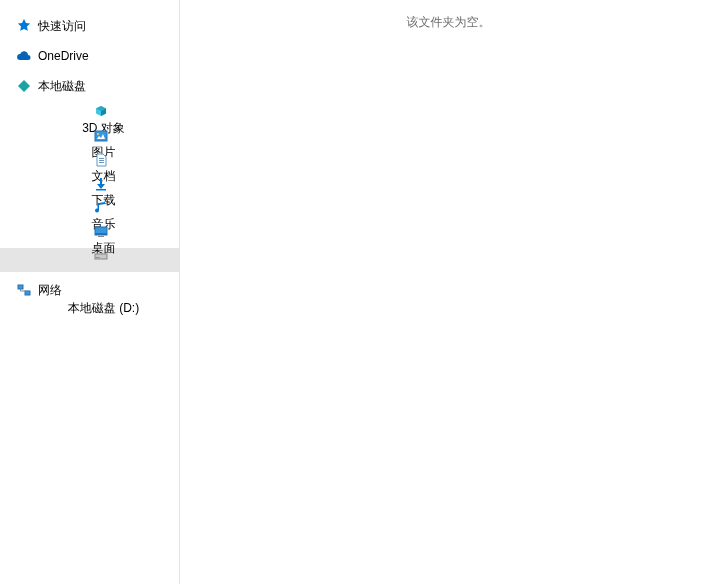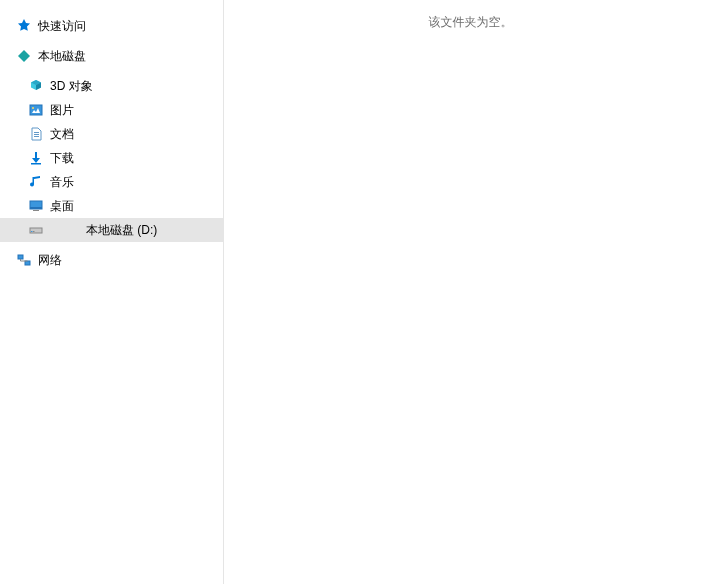--- a/index.html
+++ b/index.html
@@ -7,41 +7,42 @@
       font-family: 'Segoe UI', 'Microsoft YaHei', sans-serif;
       font-size: 12px;
       background: #fff;
       color: #000;
       width: 717px;
       height: 584px;
       display: flex;
       overflow: hidden;
     }
     .sidebar {
-      width: 224px;
+      width: 180px;
       height: 100%;
       background: #fff;
       border-right: 1px solid #e5e5e5;
       padding-top: 14px;
       overflow-y: auto;
     }
     .tree-item {
       display: flex;
       align-items: center;
       height: 24px;
       padding-left: 16px;
       cursor: default;
       white-space: nowrap;
     }
     .tree-item.selected {
       background: #e5e5e5;
       gap: 36px;
     }
     .tree-item.indent-1 {
       padding-left: 28px;
+      flex-direction: column;
     }
     .tree-group {
       margin-bottom: 6px;
     }
     .icon {
       width: 16px;
       height: 16px;
       margin-right: 6px;
       flex-shrink: 0;
       display: inline-flex;
@@ -69,20 +70,30 @@
     <div class="tree-item">
       <span class="icon">
         <svg viewBox="0 0 16 16" width="16" height="16">
             <path fill="#0078d7" d="M8 1l2 4 4 .5-3 3 .8 4.2L8 11l-3.8 1.7L5 8.5 2 5.5 6 5z"></path>
           </svg>
       </span>
       <span>快速访问</span>
     </div>
   </div>
 
+  <div class="tree-group">
+    <div class="tree-item">
+      <span class="icon">
+        <svg viewBox="0 0 16 16" width="16" height="16">
+            <path fill="#0364b8" d="M12 7a4 4 0 00-7.8-1A3 3 0 004 12h8a2.5 2.5 0 000-5z"></path>
+          </svg>
+      </span>
+      <span>OneDrive</span>
+    </div>
+  </div>
 
   <div class="tree-group">
     <div class="tree-item">
       <span class="icon">
         <svg viewBox="0 0 16 16" width="16" height="16">
             <path fill="#1aa3a3" d="M8 2l6 6-6 6-6-6z"></path>
           </svg>
       </span>
       <span>本地磁盘</span>
     </div>

